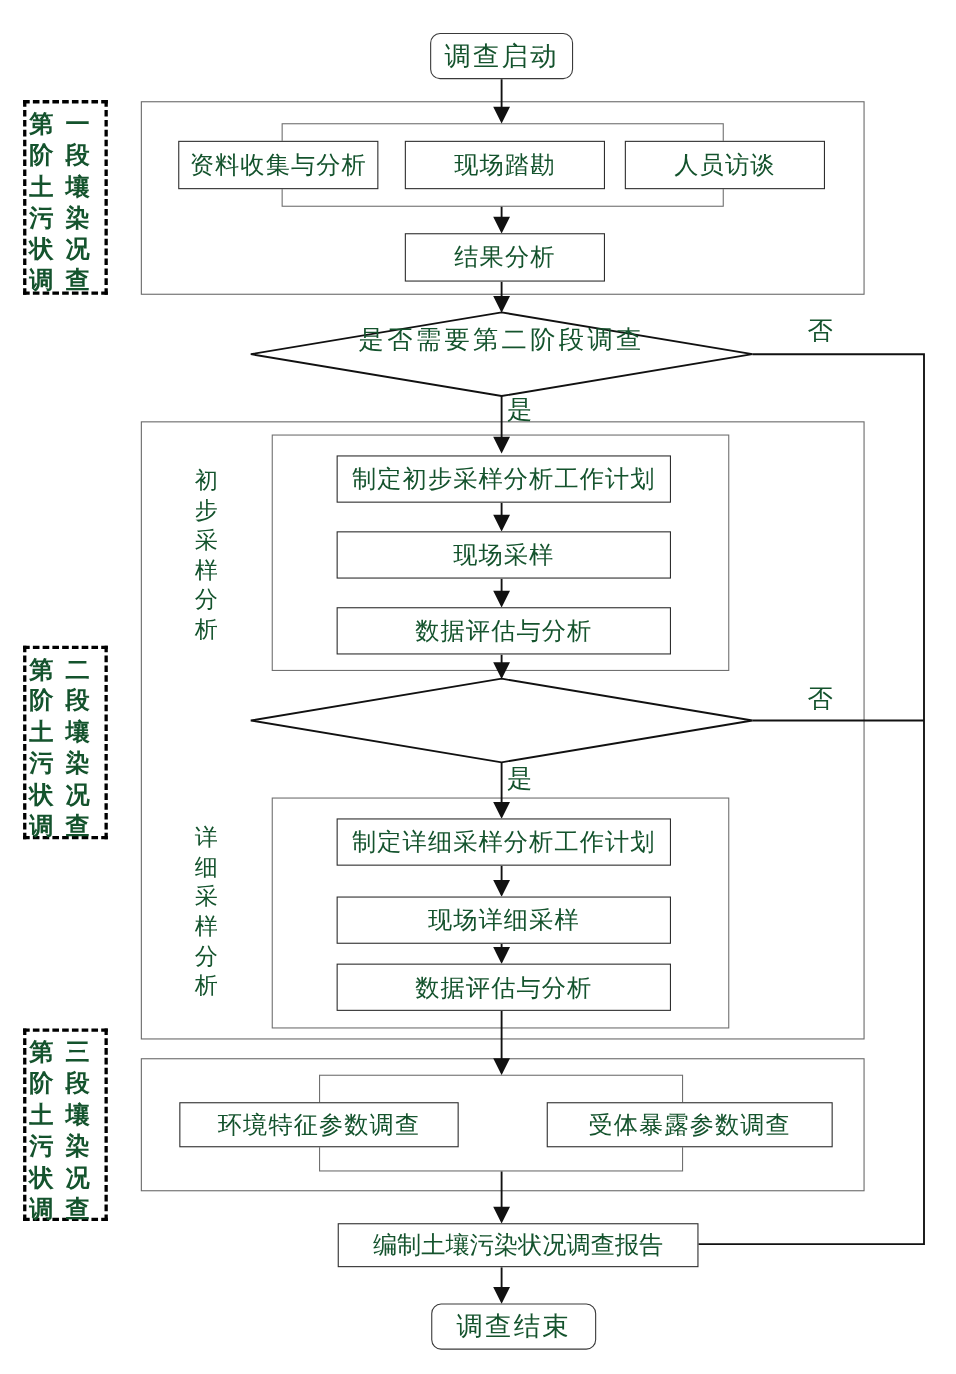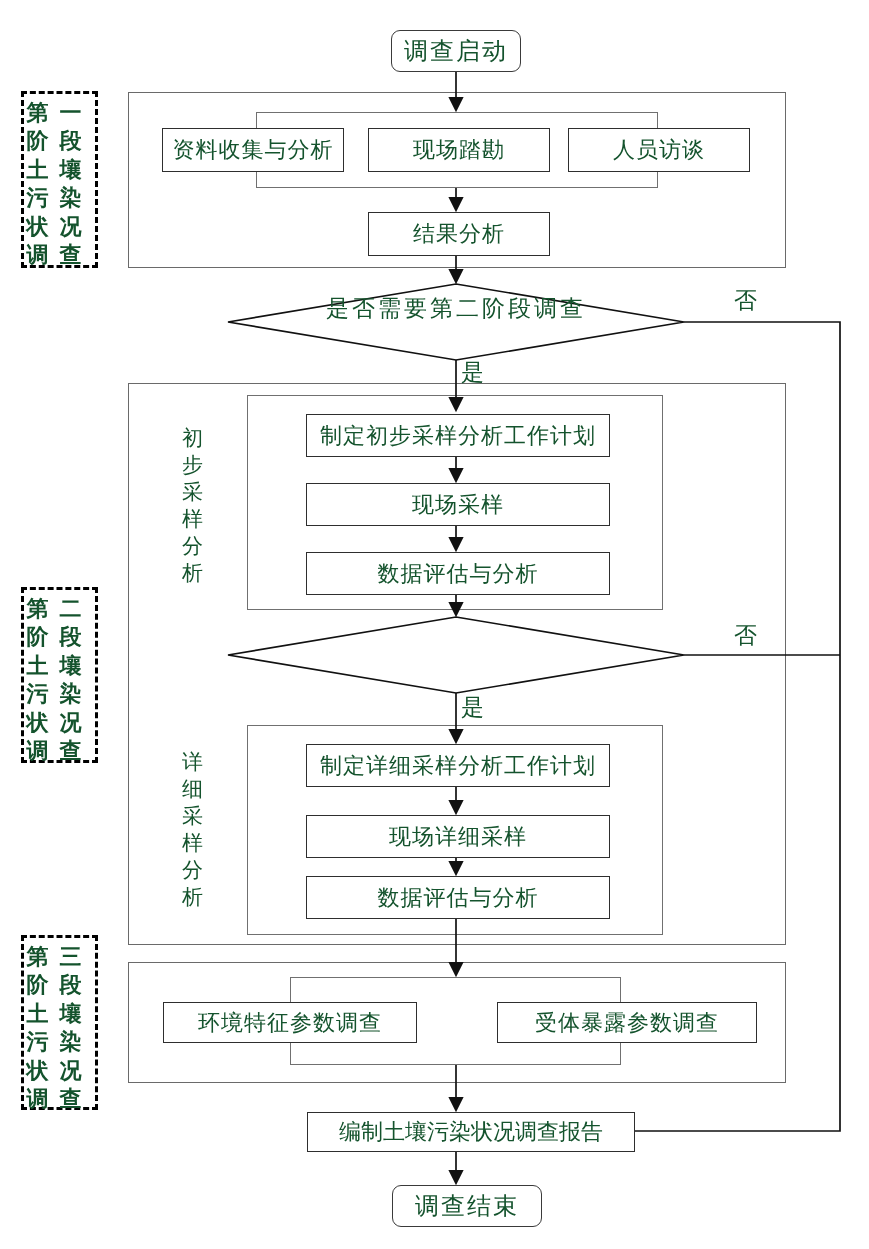--- a/index.html
+++ b/index.html
@@ -19,21 +19,21 @@
   }
   .rounded{border-radius:9px;border:1.7px solid #3a3a3a;font-size:24px;letter-spacing:2px;}
   
   .dashbox{
     border:3px dashed #000;background:#fff;z-index:3;
     font-size:22px;font-weight:bold;line-height:28.4px;letter-spacing:11px;
     text-align:center;padding-top:5px;
   }
   
   .vlabel{
-    width:26px;z-index:3;font-size:21px;line-height:27px;text-align:right;
+    width:26px;z-index:3;font-size:21px;line-height:27px;text-align:left;
     word-break:break-all;
   }
   .dtext{
     z-index:4;display:flex;align-items:center;justify-content:center;
     font-size:23px;letter-spacing:3px;white-space:nowrap;
   }
   .branch{z-index:4;font-size:23px;line-height:23px;}
   svg{position:absolute;left:0;top:0;z-index:2;pointer-events:none;}
 </style>
 </head>

